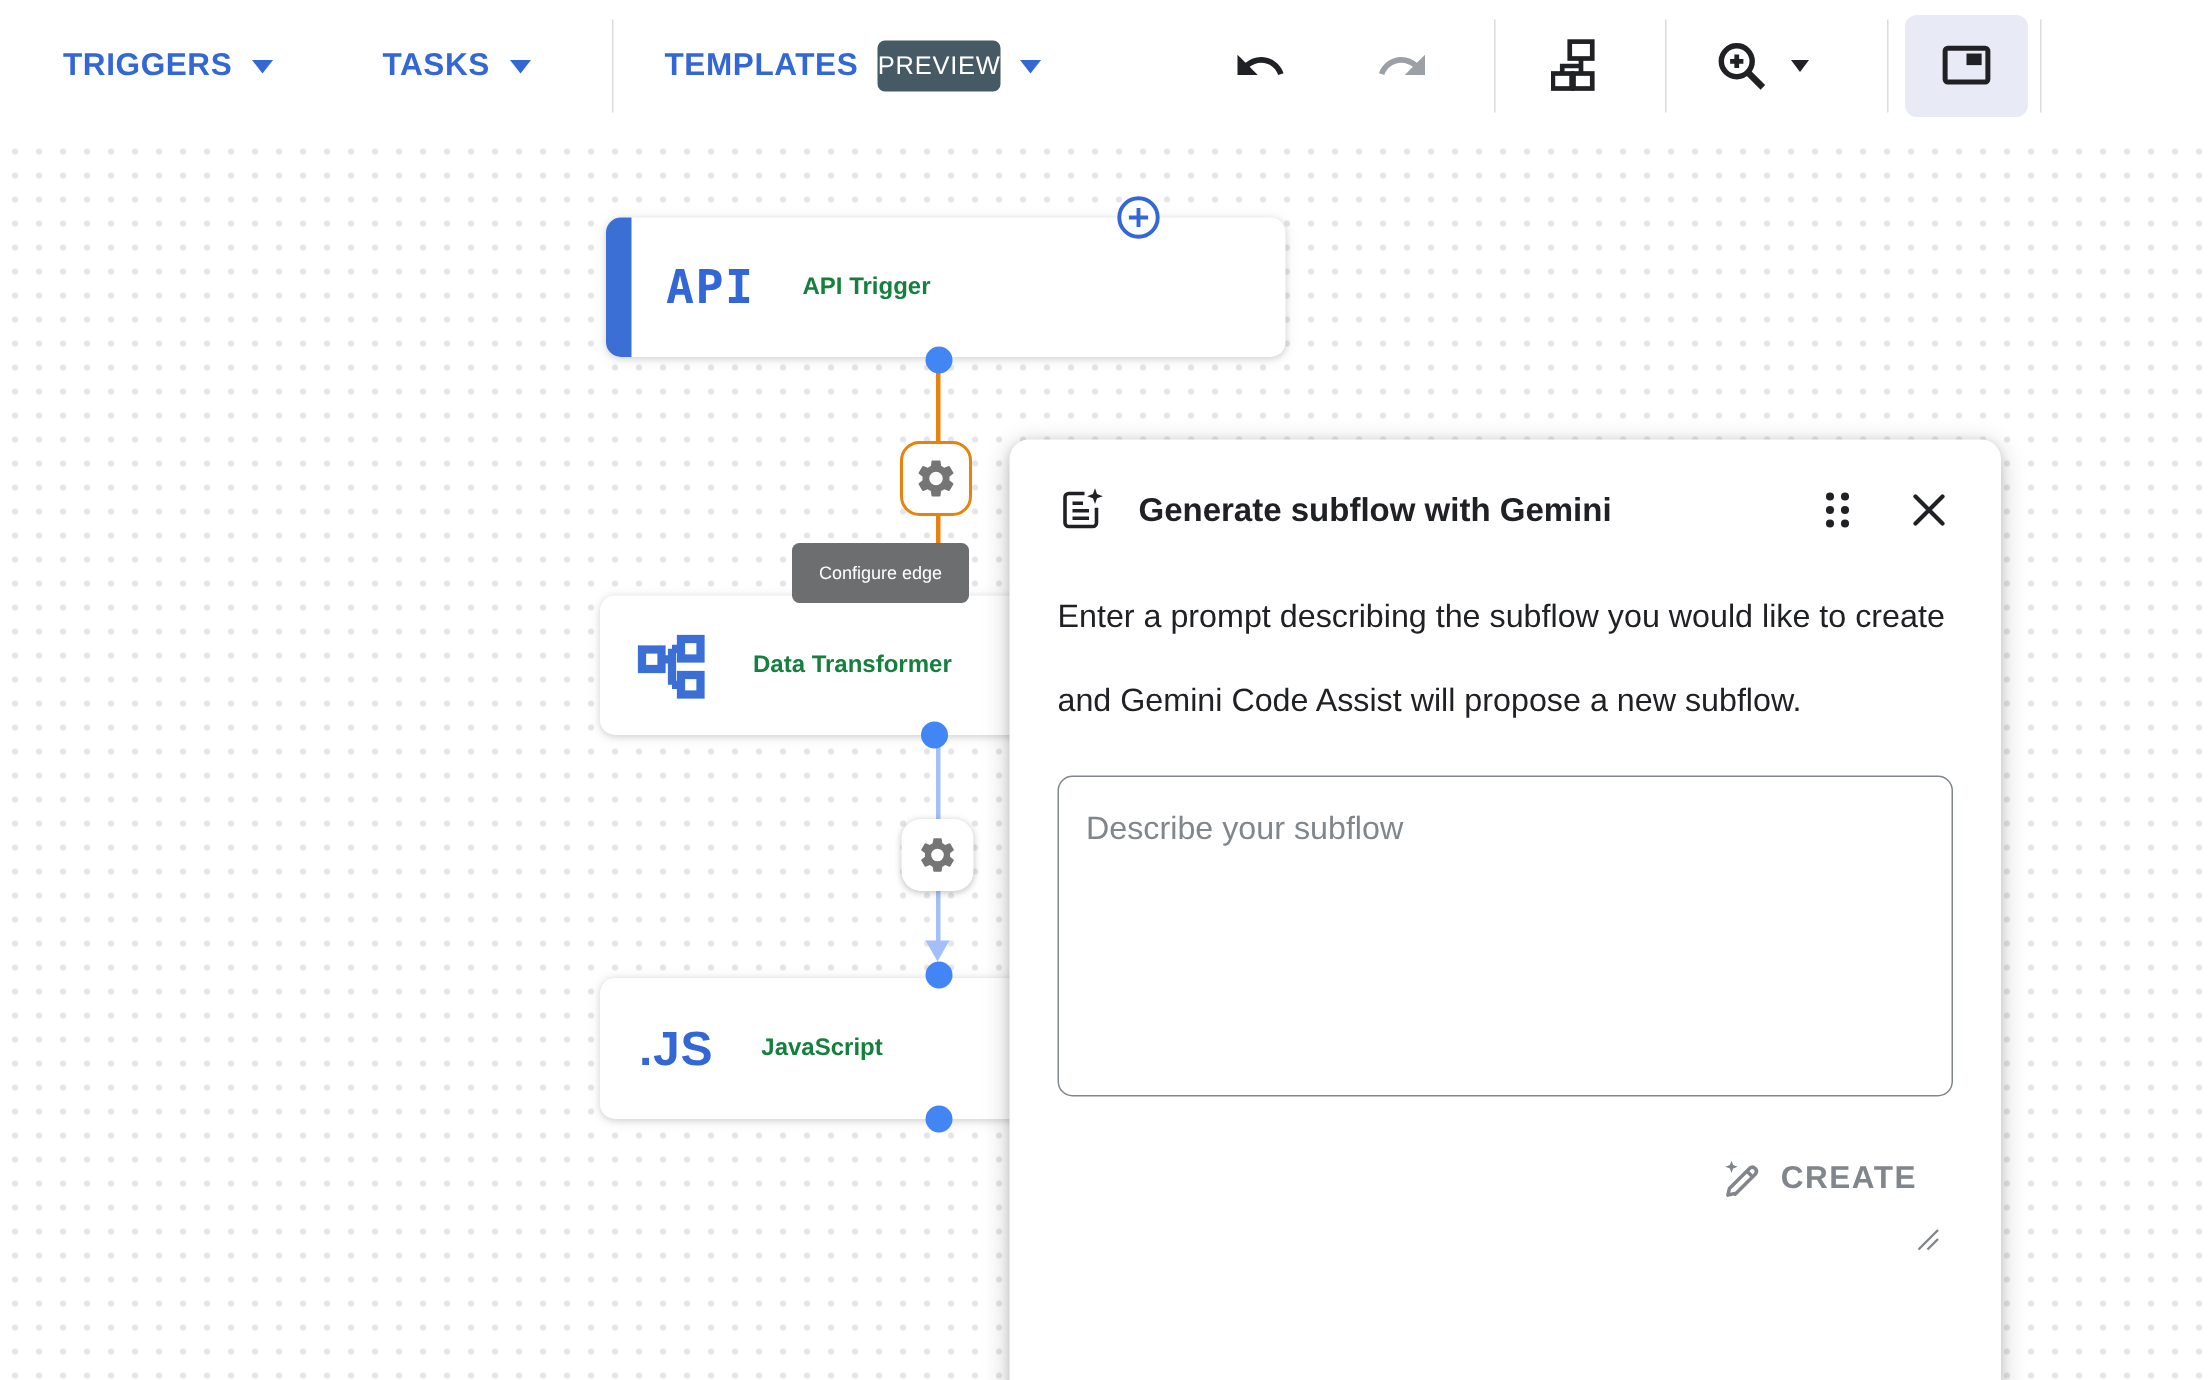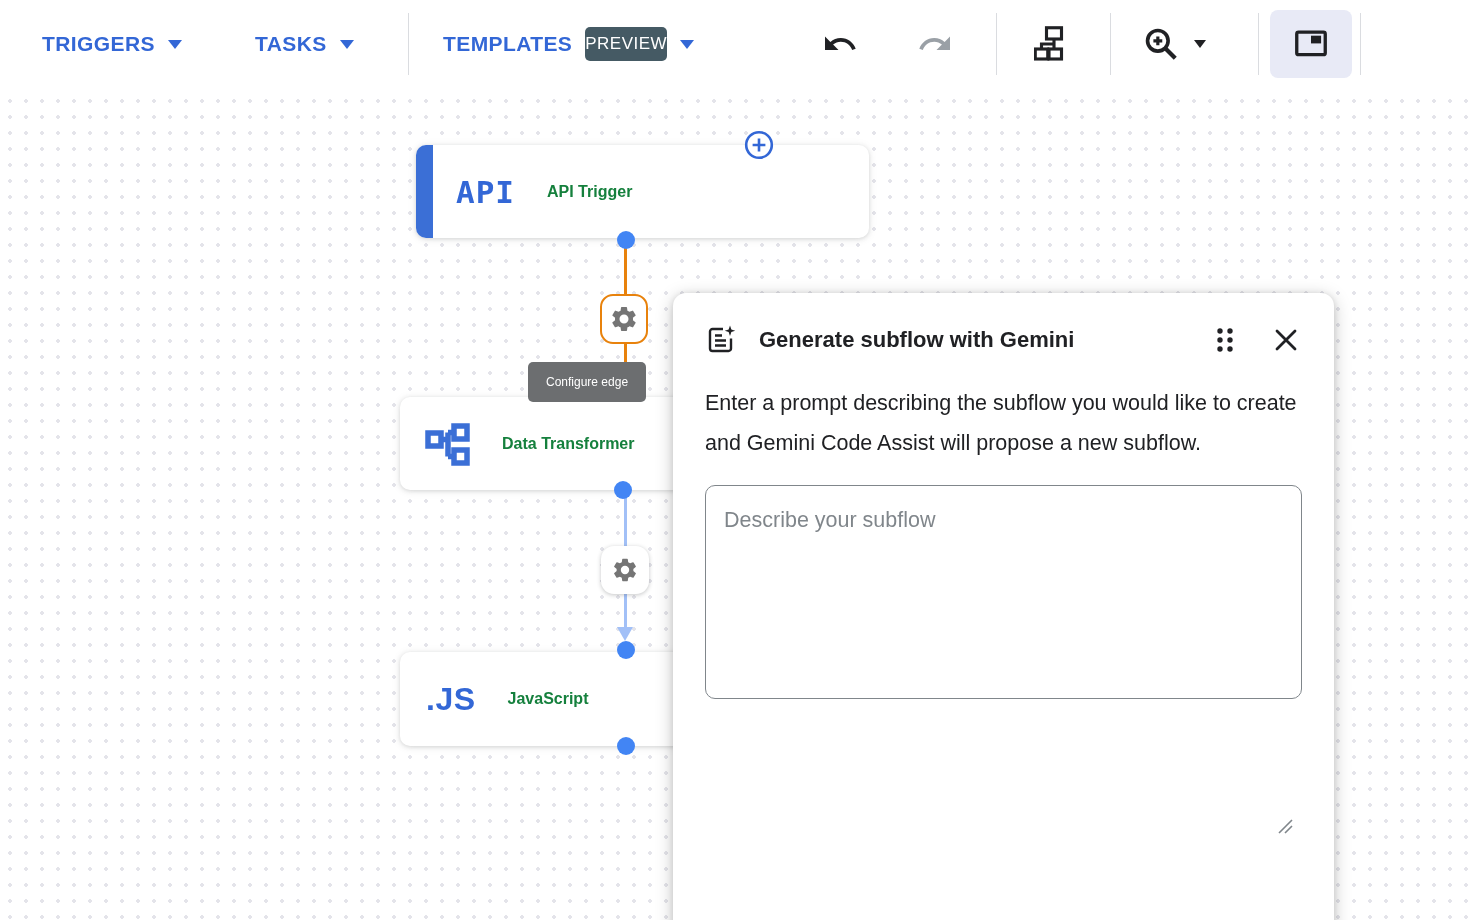--- a/index.html
+++ b/index.html
@@ -31,21 +31,21 @@
   .tb-sep5      { position:absolute; left:1360px; top:13px; }
 
   
   .canvas { position:relative; width:1472px; height:832px; background-color:#fff;
     background-image:radial-gradient(circle, #e4e4ea 1.9px, transparent 2.1px);
     background-size:16px 16px; background-position:2px 5px; overflow:hidden; }
 
   .node { position:absolute; width:453px; height:93px; background:#fff; border-radius:10px;
     box-shadow:0 1px 4px rgba(60,64,67,.18), 0 1px 10px rgba(60,64,67,.08);
     display:flex; align-items:center; z-index:10; cursor:pointer; }
-  .node-api { left:416px; top:57px; }
+  .node-api { left:404px; top:57px; }
   .node-dt  { left:400px; top:309px; }
   .node-js  { left:400px; top:564px; height:94px; }
   .accent-bar { position:absolute; left:0; top:0; width:17px; height:100%; background:#3b6fd6; border-radius:10px 0 0 10px; }
   .node-icon-text { margin-left:28px; color:#3367d6; font-weight:700; white-space:nowrap; }
   .api-glyph { font-family:"DejaVu Sans Mono", monospace; font-size:31px; letter-spacing:1px; margin-left:40px; }
   .js-glyph { font-size:32px; letter-spacing:.5px; }
   .node-label { margin-left:32px; font-size:16px; font-weight:700; color:#15803d; white-space:nowrap; }
   .node-icon-svg { margin-left:24px; flex:0 0 auto; }
 
   .port { position:absolute; width:18px; height:18px; border-radius:50%; background:#4285f4; z-index:12; cursor:pointer; }
@@ -64,21 +64,21 @@
   .tooltip { position:absolute; left:528px; top:274px; height:40px; background:#6c6e70; color:#fff;
     font-size:12px; display:flex; align-items:center; padding:0 18px; border-radius:5px; z-index:60; white-space:nowrap; }
 
   
   .dialog { position:absolute; left:673px; top:205px; width:661px; height:672px; background:#fff; border-radius:13px;
     box-shadow:0 4px 18px rgba(0,0,0,.22), 0 1px 6px rgba(0,0,0,.12); z-index:40; padding:30px 32px; }
   .dialog-header { display:flex; align-items:center; }
   .dialog-title { font-size:22px; font-weight:700; color:#202124; margin-left:22px; }
   .drag-handle { margin-left:auto; background:none; border:none; cursor:grab; display:flex; padding:2px; }
   .close-btn { background:none; border:none; cursor:pointer; margin-left:32px; display:flex; padding:2px; }
-  .dialog-desc { margin-top:26px; font-size:21.5px; line-height:40px; color:#202124; }
+  .dialog-desc { margin-top:26px; font-size:21.5px; line-height:56px; color:#202124; }
   .dialog-textarea { margin-top:22px; width:597px; height:214px; border:1px solid #80868b; border-radius:10px;
     padding:22px 18px; font-size:21.5px; color:#202124; font-family:inherit; resize:none; outline:none; }
   .dialog-textarea::placeholder { color:#80868b; }
   .resize-grip { position:absolute; right:40px; bottom:130px; pointer-events:none; }
   .dialog-footer { display:flex; justify-content:flex-end; margin-top:36px; padding-right:24px; }
   .create-btn { display:flex; align-items:center; gap:12px; background:none; border:none; cursor:default;
     color:#80868b; font-size:21px; font-weight:700; letter-spacing:1px; font-family:inherit; }
 </style>
 </head>
 <body>
@@ -223,16 +223,26 @@
       </button>
     </div>
 
     <p class="dialog-desc">Enter a prompt describing the subflow you would like to create and Gemini Code Assist will propose a new subflow.</p>
 
     <textarea class="dialog-textarea" placeholder="Describe your subflow" style=""></textarea>
     <svg class="resize-grip" width="18" height="18" viewBox="0 0 18 18">
       <path d="M3 16L16 3M9 16l7-7" stroke="#80868b" stroke-width="1.6"></path>
     </svg>
 
+    <div class="dialog-footer">
+      <button class="create-btn">
+        <svg width="28" height="28" viewBox="0 0 24 24">
+          <path d="M8 20.3L4.2 21.2 5.1 17.4 16.7 5.8a2.35 2.35 0 0 1 3.3 3.3L8.4 20.7z" fill="none" stroke="#80868b" stroke-width="2" stroke-linejoin="round"></path>
+          <path d="M15 7.4l3.3 3.3" stroke="#80868b" stroke-width="2"></path>
+          <path d="M6.3 1.5l.95 2.55 2.55.95-2.55.95L6.3 8.5l-.95-2.55L2.8 5l2.55-.95z" fill="#80868b"></path>
+        </svg>
+        <span>CREATE</span>
+      </button>
+    </div>
   </div>
 
   <div class="tooltip">Configure edge</div>
 </div>
 
 </body></html>

